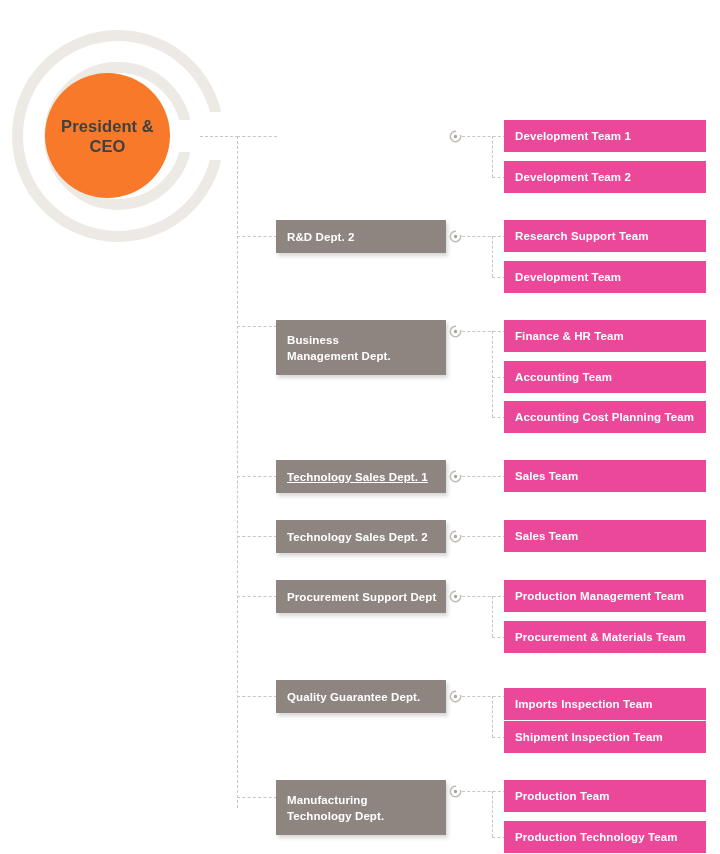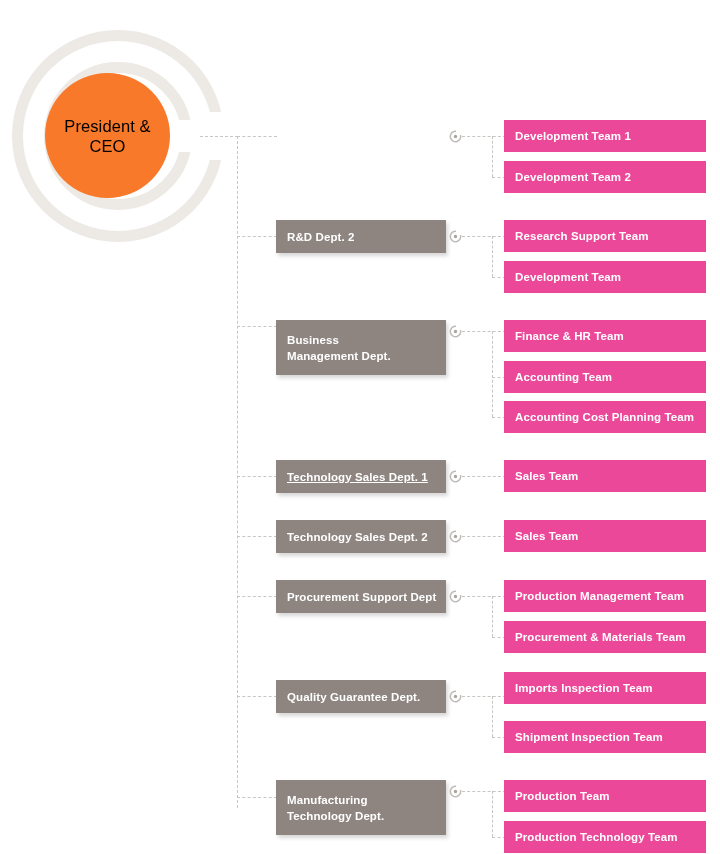--- a/index.html
+++ b/index.html
@@ -35,21 +35,21 @@
     background:#ffffff;
   }
   .ceo-circle{
     left:45px;top:73px;width:125px;height:125px;
     border-radius:50%;
     background:#f9792a;
     display:flex;align-items:center;justify-content:center;
     text-align:center;
   }
   .ceo-label{
-    color:#000000;font-weight:normal;font-size:16.5px;line-height:20px;
+    color:#404040;font-weight:bold;font-size:16.5px;line-height:20px;
     letter-spacing:.1px;
   }
 
   
   .h-dash{
     position:absolute;height:0;
     border-top:1px dashed #c9c5c0;
   }
   .v-dash{
     position:absolute;width:0;
@@ -211,21 +211,21 @@
   <div class="dept" style="top:680px;height:33px;">
     <span class="txt">Quality Guarantee Dept.</span>
   </div>
   <svg class="node-icon" style="left:449px;top:690px;" viewBox="0 0 13 13">
     <circle cx="6.5" cy="6.5" r="5.2" fill="none" stroke="#bfbbb6" stroke-width="1.5" stroke-dasharray="26 6" transform="rotate(-17 6.5 6.5)"></circle>
     <circle cx="6.5" cy="6.5" r="1.7" fill="#a9a49e"></circle>
   </svg>
   <div class="h-dash" style="left:462px;top:696px;width:44px;"></div>
   <div class="v-dash" style="left:492px;top:696px;height:41px;"></div>
   <div class="h-dash" style="left:492px;top:737px;width:14px;"></div>
-  <div class="team" style="top:672px;">
+  <div class="team" style="top:688px;">
     <span class="txt">Imports Inspection Team</span>
   </div>
   <div class="team" style="top:721px;">
     <span class="txt">Shipment Inspection Team</span>
   </div>
 
   <div class="dept" style="top:780px;height:55px;">
     <span class="txt">Manufacturing
 Technology Dept.</span>
   </div>

